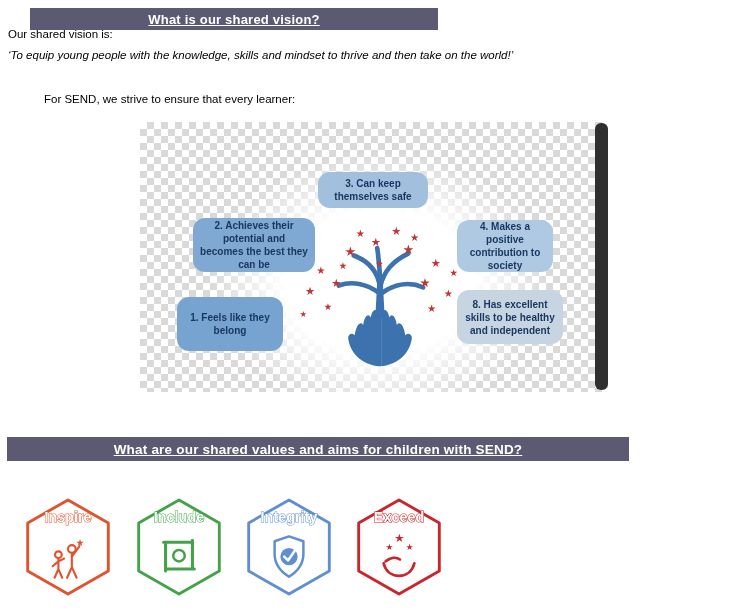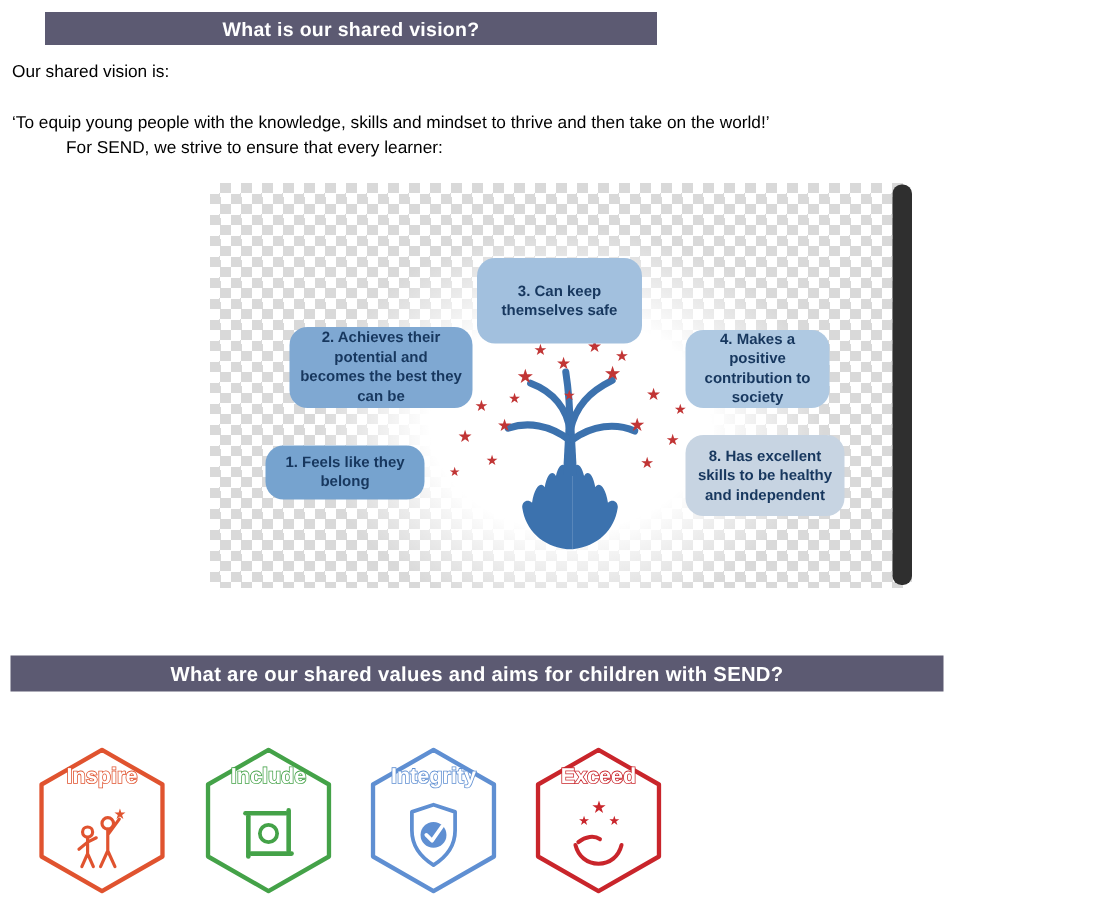--- a/index.html
+++ b/index.html
@@ -12,27 +12,28 @@
   }
   .page { position:absolute; left:0; top:0; width:744px; height:613px; background:#fff; }
 
   .header-bar {
     position:absolute;
     background:#5c5a72;
     color:#ffffff;
     font-weight:bold;
     display:flex; align-items:center; justify-content:center;
     letter-spacing:0.2px;
+    text-decoration:underline;
   }
   .bar-vision { left:30px; top:8px; width:408px; height:22px; font-size:13px; }
   .bar-values { left:7px; top:437px; width:622px; height:24px; font-size:13.5px; }
 
   .body-text { position:absolute; left:8px; font-size:11.5px; color:#000; }
-  .intro-text  { top:42px; }
-  .quote-text  { top:76px; }
+  .intro-text  { top:28px; }
+  .quote-text  { top:49px; font-style:italic; }
   .lead-text   { top:93px;padding-left:36px; }
 
   .diagram {
     position:absolute; left:140px; top:122px; width:468px; height:270px;
     background: repeating-conic-gradient(#d9d9d9 0% 25%, #ffffff 0% 50%) 0 0 / 14px 14px;
     overflow:hidden;
   }
   .white-glow {
     position:absolute; left:70px; top:30px; width:340px; height:260px;
     background: radial-gradient(closest-side, #ffffff 55%, rgba(255,255,255,0));
@@ -42,24 +43,24 @@
     background:#2f2f2f; border-radius:6px;
   }
   .callout {
     position:absolute;
     border-radius:12px;
     padding:6px 7px;
     font-size:10px; font-weight:600; color:#17375e;
     text-align:center; line-height:1.3;
     display:flex; align-items:center; justify-content:center;
   }
-  .callout-3 { left:178px; top:50px;  width:110px; height:57px; background:#a2c0de; }
+  .callout-3 { left:178px; top:50px;  width:110px; height:36px; background:#a2c0de; }
   .callout-2 { left:25px;  top:96px;  width:122px; height:54px; background:#7fa8d2;margin-left:28px; }
   .callout-4 { left:317px; top:98px;  width:96px;  height:52px; background:#afc9e2; }
-  .callout-1 { left:37px;  top:175px; width:106px; height:36px; background:#76a3cf; }
+  .callout-1 { left:37px;  top:175px; width:106px; height:54px; background:#76a3cf; }
   .callout-5 { left:317px; top:168px; width:106px; height:54px; background:#c7d4e2; }
 
   .tree-svg { position:absolute; left:150px; top:96px; width:180px; height:150px; }
   .hexagon { position:absolute; width:96px; height:102px; }
   .hex-1 { left:20px;  top:496px; }
   .hex-2 { left:131px; top:496px; }
   .hex-3 { left:241px; top:496px; }
   .hex-4 { left:351px; top:496px; }
   .hex-label { font-family:"Liberation Sans", sans-serif; }
 </style>

